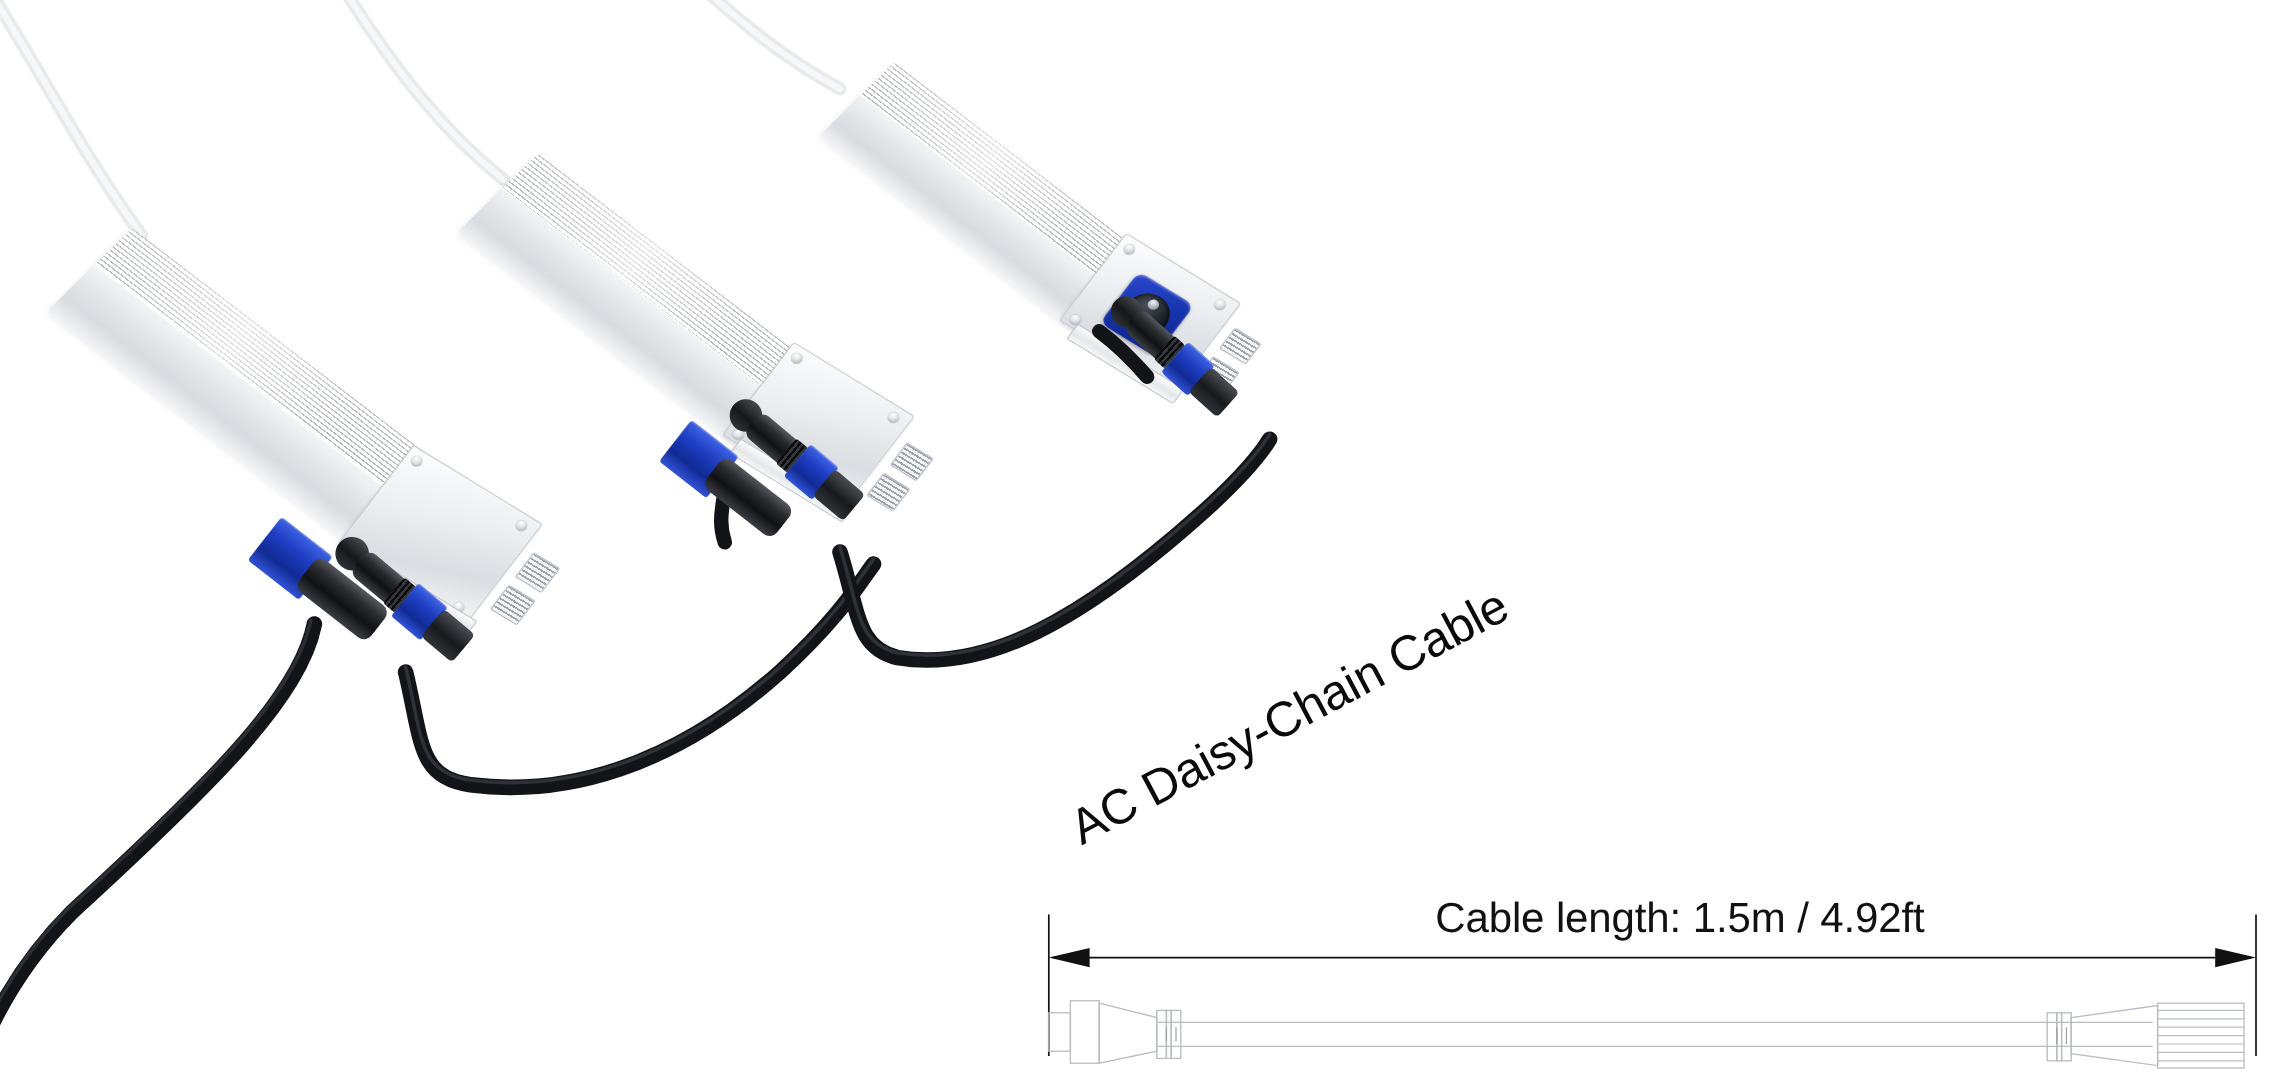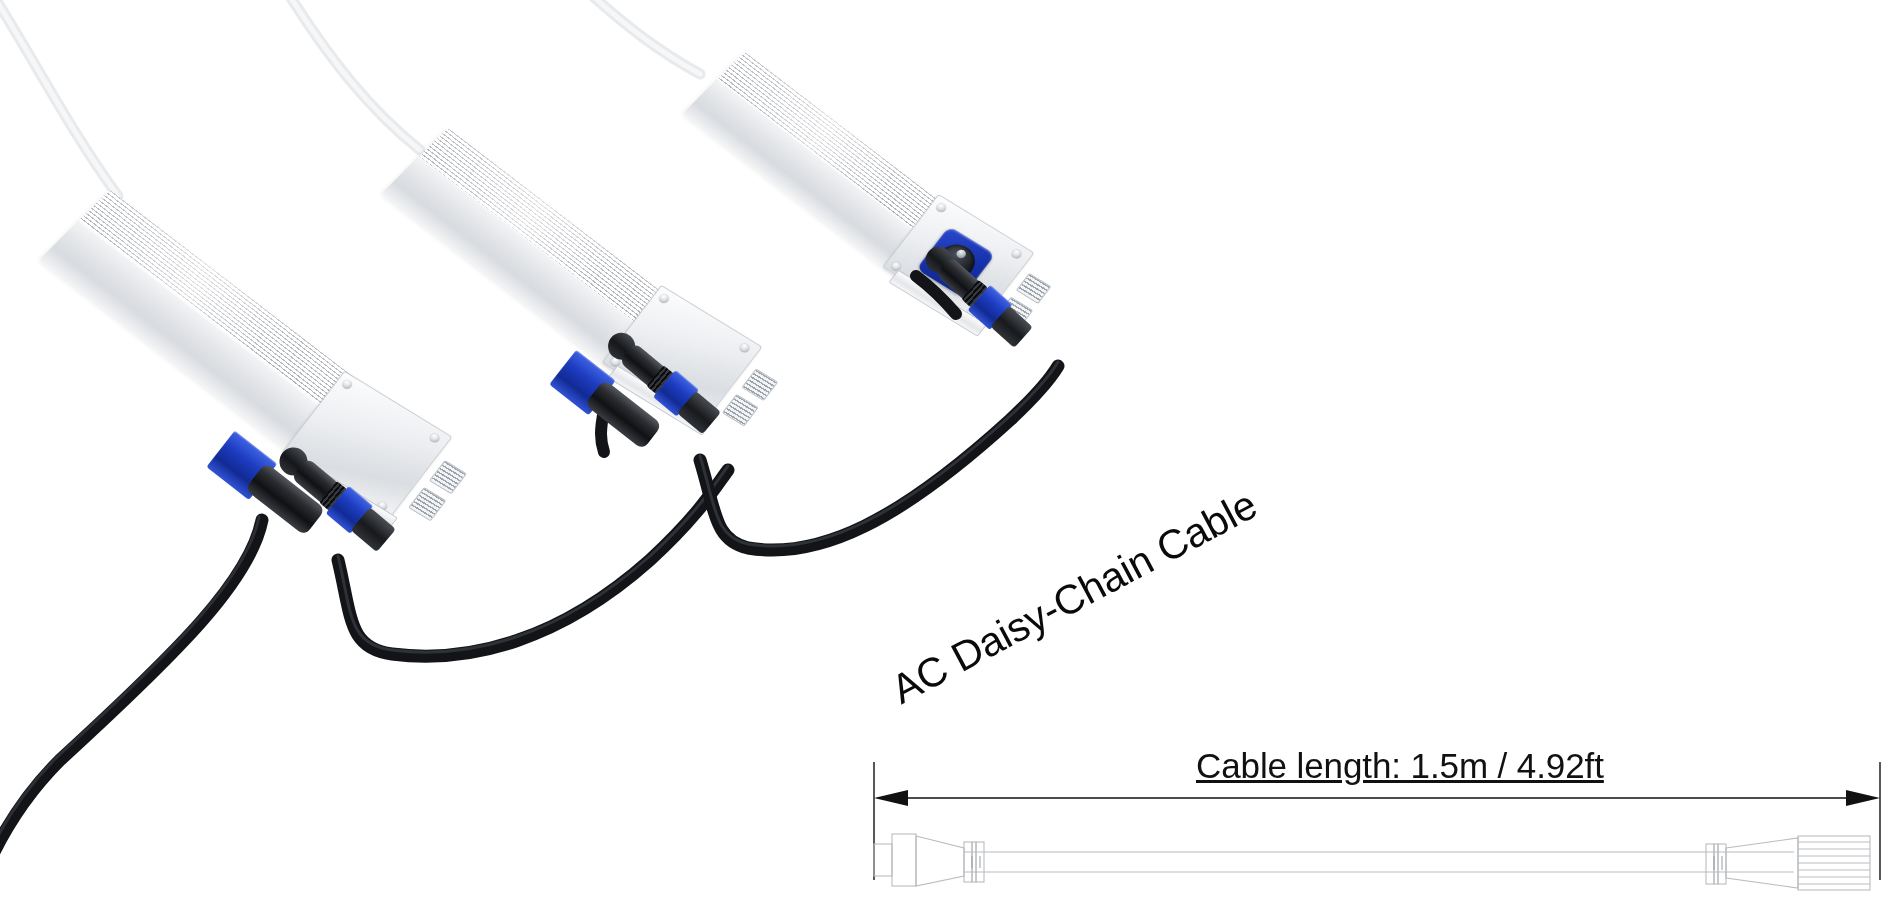--- a/index.html
+++ b/index.html
@@ -120,21 +120,21 @@
   
   .lbl-chain{
     position:absolute;
     font-size:41px; font-weight:400; color:#0a0a0a;
     white-space:nowrap; letter-spacing:-.2px;
     transform-origin:0 0;
   }
   .lbl-len{
     position:absolute;
     font-size:35px; font-weight:400; color:#111;
-    white-space:nowrap; letter-spacing:-.1px;text-decoration:underline;
+    white-space:nowrap; letter-spacing:-.1px;
   }
 
   
   .tech{ position:absolute; }
   .tl{ stroke:#111; fill:none; }
   .tline{ stroke:#b9bcc0; fill:none; stroke-width:1.1; }
   .tline-d{ stroke:#9aa0a6; fill:none; stroke-width:1; }
 </style>
 </head>
 <body>

